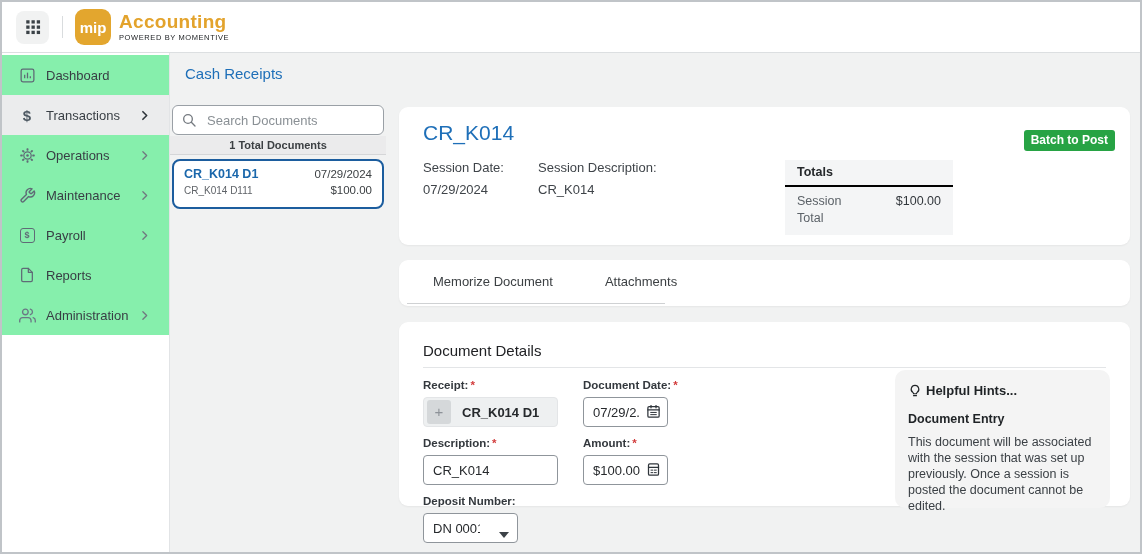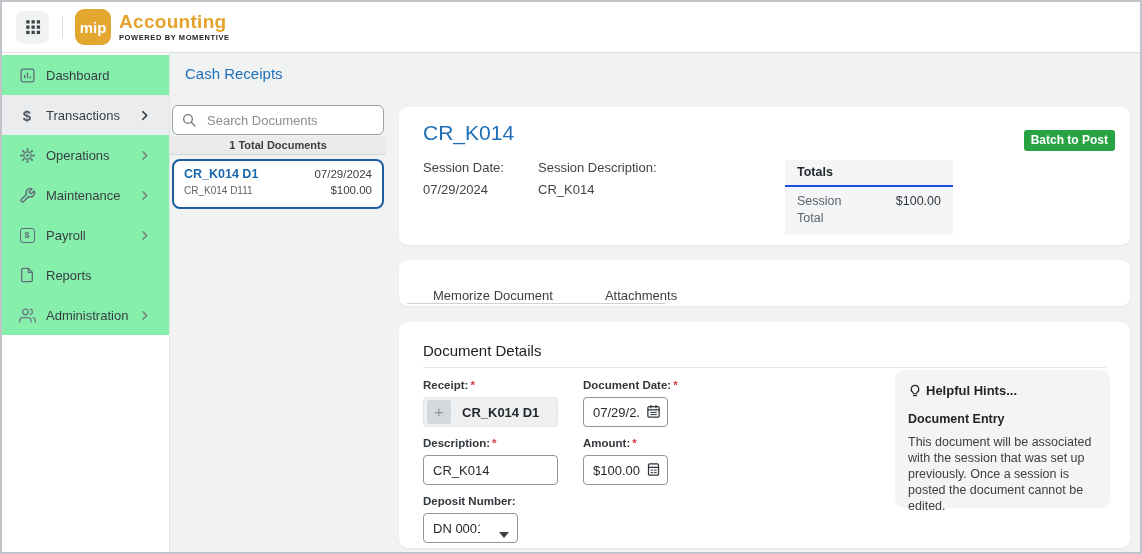--- a/index.html
+++ b/index.html
@@ -10,21 +10,21 @@
   
   .topbar { position:absolute; left:0; top:0; width:100%; height:51px; background:#fff;
             border-bottom:1px solid #dcdfe1; display:flex; align-items:center; }
   .grid-btn { width:33px; height:33px; margin-left:14px; background:#f1f2f2; border:none;
               border-radius:8px; display:flex; align-items:center; justify-content:center; cursor:pointer; }
   .top-divider { width:1px; height:22px; background:#d9dcde; margin:0 12px 0 13px; }
   .mip-logo { width:36px; height:36px; background:#e3a62e; border-radius:9px; color:#fff;
               font-weight:bold; font-size:15px; display:flex; align-items:center; justify-content:center; }
   .brand { margin-left:8px; }
   .brand .app-name { color:#e3a32c; font-size:19px; font-weight:bold; letter-spacing:.3px; line-height:19px; }
-  .brand .tagline { color:#1b1e21; font-size:7.5px; font-weight:bold; letter-spacing:.6px; margin-top:2px; }
+  .brand .tagline { color:#1b1e21; font-size:7.5px; font-weight:normal; letter-spacing:.6px; margin-top:2px; }
 
   
   .sidebar { position:absolute; left:0; top:51px; width:168px; height:503px; background:#fff;
              border-right:1px solid #e2e4e6; padding-top:2px; }
   .side-item { position:relative; height:40px; display:flex; align-items:center; padding-left:15px;
                cursor:pointer; background:#86efac; }
   .side-item.active { background:#ebeced; }
   .side-item .s-icon { width:20px; display:flex; align-items:center; justify-content:center;
                        color:#5f6b76; margin-right:9px; flex:none; }
   .side-item .s-label { font-size:13px; color:#383e44; }
@@ -54,31 +54,31 @@
 
   
   .card { position:absolute; background:#fff; border-radius:9px; box-shadow:0 1px 2px rgba(0,0,0,.05); }
   .session-card { left:397px; top:105px; width:731px; height:138px; }
   .session-title { position:absolute; left:24px; top:14px; font-size:21px; color:#1e6fb8; }
   .sess-label { position:absolute; font-size:13px; color:#3f4449; }
   .badge { position:absolute; right:15px; top:23px; background:#27a344; color:#fff; font-size:12px;
            font-weight:bold; padding:3px 7px 4px; border-radius:3px; border:none; cursor:pointer; }
   .totals { position:absolute; left:386px; top:53px; width:168px; }
   .totals .t-head { background:#f4f5f6; padding:5px 12px 6px; font-size:12.5px; font-weight:bold;
-                    color:#26292c; border-bottom:2px solid #1d4ed8; }
+                    color:#26292c; border-bottom:2px solid #000000; }
   .totals .t-row { background:#f4f5f6; padding:6px 12px 8px; display:flex; justify-content:space-between; }
   .totals .t-label { font-size:12.5px; color:#5c6268; width:58px; line-height:17px; }
   .totals .t-value { font-size:12.5px; color:#33383d; margin-top:1px; }
 
   .tabs-card { left:397px; top:258px; width:731px; height:46px; }
-  .tabstrip { position:absolute; left:8px; top:0; height:44px; display:flex; align-items:flex-end;
+  .tabstrip { position:absolute; left:8px; top:0; height:44px; display:flex; align-items:center;
               border-bottom:1px solid #cfd1d3; width:258px; }
   .tab { font-size:13px; color:#3c4043; padding:0 26px; cursor:pointer; white-space:nowrap; }
 
-  .details-card { left:397px; top:320px; width:731px; height:226px; }
+  .details-card { left:397px; top:320px; width:731px; height:184px; }
   .dd-title { position:absolute; left:24px; top:20px; font-size:15px; color:#202124; }
   .dd-divider { position:absolute; left:24px; top:45px; width:683px; height:1px; background:#e3e5e7; }
 
   .fgroup { position:absolute; }
   .flabel { font-size:11.5px; font-weight:bold; color:#33383d; margin-bottom:6px; }
   .req { color:#d23b3b; margin-left:2px; }
   .tinput { height:30px; border:1px solid #8f959b; border-radius:4px; background:#fff; font-size:13px;
             color:#26292c; padding:0 6px 0 9px; font-family:"Liberation Sans", sans-serif; outline:none; }
   .with-icon { position:relative; display:inline-block; }
   .with-icon .f-icon { position:absolute; right:7px; top:7px; pointer-events:none; }

